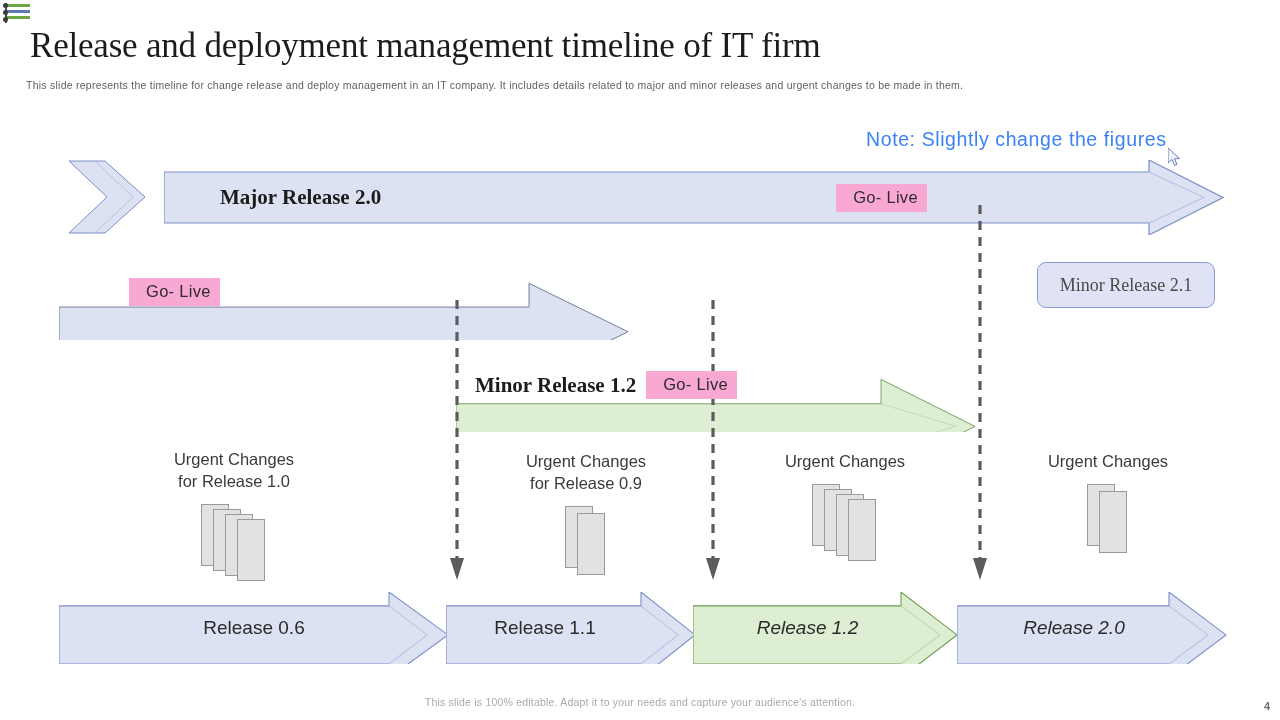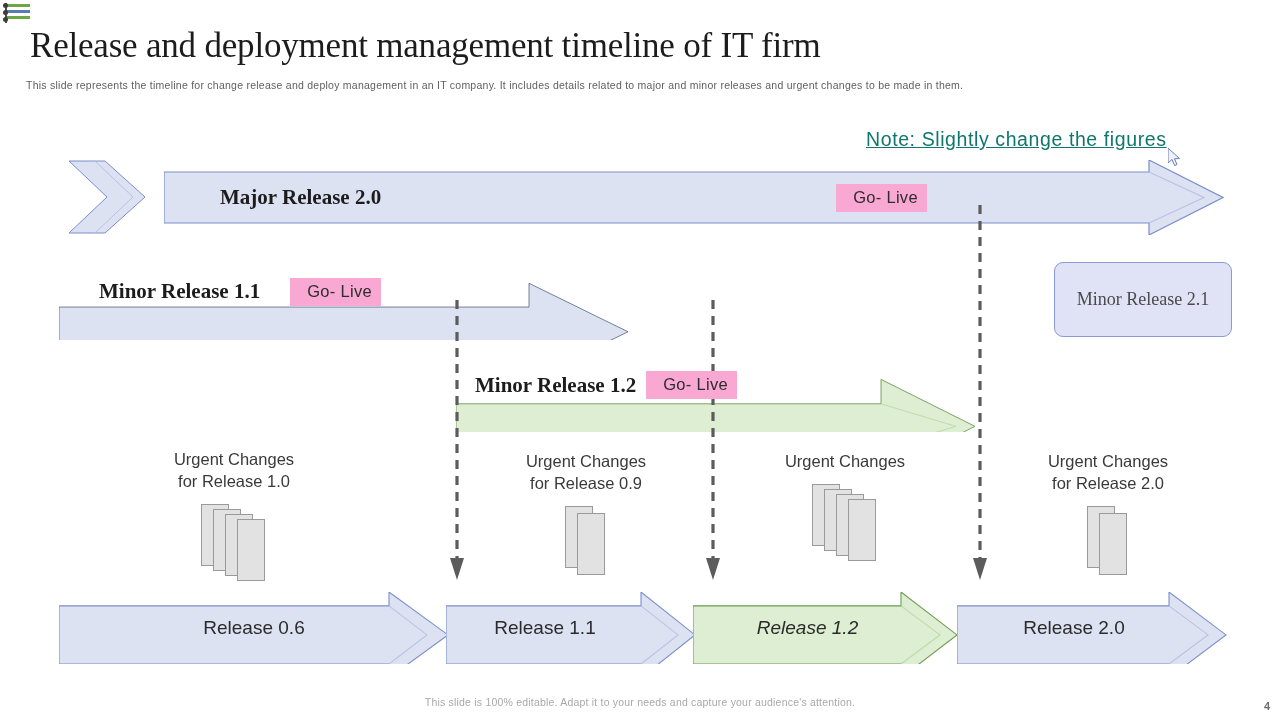--- a/index.html
+++ b/index.html
@@ -31,23 +31,22 @@
     white-space:nowrap;
   }
   .page-subtitle {
     position:absolute; left:26px; top:79px; width:1230px;
     font-size:10.5px; color:#5f5f5f; letter-spacing:0.25px;
     white-space:nowrap;
   }
 
   .note-text {
     position:absolute; left:866px; top:128px;
-    font-size:19.5px; color:#0f766e; letter-spacing:0.6px;
+    font-size:19.5px; color:#3b82f6; letter-spacing:0.6px;
     white-space:nowrap;
-    text-decoration:underline;
   }
 
   
   .arrow {
     position:absolute;
     display:flex; align-items:center;
   }
   .arrow svg { position:absolute; left:0; top:0; width:100%; height:100%; display:block; }
   .arrow .lbl { position:relative; z-index:3; white-space:nowrap; }
 
@@ -135,25 +134,24 @@
     <polyline points="985,12 1040,37.5 985,63" fill="none" stroke="#b9c2e3" stroke-width="1.2" vector-effect="non-scaling-stroke"></polyline>
   </svg>
   <span class="lbl band-title-serif">Major Release 2.0</span>
   <span class="golive" style="margin-left:455px;">Go- Live</span>
 </div>
 
 <div class="arrow" style="left:59px; top:265px; width:570px; height:53px; padding-left:40px;">
   <svg viewBox="0 0 570 53" preserveAspectRatio="none" style="top:-22px; height:97px;">
     <polygon points="0,13 470,13 470,0 569,26.5 470,53 470,40 0,40" fill="#dde2f3" stroke="#56627f" stroke-width="0.8" vector-effect="non-scaling-stroke" transform="translate(0,22)"></polygon>
   </svg>
-  <span class="lbl band-title-serif">Minor Release 1.1</span>
   <span class="golive" style="margin-left:30px;">Go- Live</span>
 </div>
 
-<div class="round-box" style="left:1037px; top:262px; width:178px; height:75px;margin-left:17px;">
+<div class="round-box" style="left:1037px; top:262px; width:178px; height:46px;">
   <span>Minor Release 2.1</span>
 </div>
 
 <div class="arrow" style="left:456px; top:360px; width:520px; height:50px; padding-left:19px;">
   <svg viewBox="0 0 520 50" preserveAspectRatio="none" style="top:-22px; height:94px;">
     <polygon points="0,13 425,13 425,0 519,25 425,50 425,37 0,37" fill="#ddeed2" stroke="#6f9b52" stroke-width="0.9" vector-effect="non-scaling-stroke" transform="translate(0,22)"></polygon>
     <polyline points="425,13 500,25 425,37" fill="none" stroke="#bcd9a8" stroke-width="0.9" vector-effect="non-scaling-stroke" transform="translate(0,22)"></polyline>
   </svg>
   <span class="lbl band-title-serif">Minor Release 1.2</span>
   <span class="golive" style="margin-left:10px;">Go- Live</span>
@@ -199,21 +197,20 @@
   <div class="docs" style="width:66px; height:76px; margin-top:12px;">
     <div class="doc" style="left:0px;  top:0px;"></div>
     <div class="doc" style="left:12px; top:5px;"></div>
     <div class="doc" style="left:24px; top:10px;"></div>
     <div class="doc" style="left:36px; top:15px;"></div>
   </div>
 </div>
 
 <div class="urgent" style="left:1018px; top:450px; width:180px;">
   <div class="cap">Urgent Changes</div>
-  <div class="cap">for Release 2.0</div>
   <div class="docs" style="width:42px; height:72px; margin-top:12px;">
     <div class="doc" style="left:0px;  top:0px;"></div>
     <div class="doc" style="left:12px; top:7px;"></div>
   </div>
 </div>
 
 <div class="arrow" style="left:59px; top:602px; width:390px; height:52px; justify-content:center;">
   <svg viewBox="0 0 390 52" preserveAspectRatio="none" style="top:-10px; height:72px;">
     <polygon points="0,10 330,10 330,0 389,31 330,62 330,52 0,52" fill="#dde2f3" stroke="#7c8ec9" stroke-width="1.1" vector-effect="non-scaling-stroke"></polygon>
     <polyline points="330,10 368,31 330,52" fill="none" stroke="#b9c2e3" stroke-width="1.1" vector-effect="non-scaling-stroke"></polyline>
@@ -230,21 +227,21 @@
 </div>
 
 <div class="arrow" style="left:693px; top:602px; width:265px; height:52px; justify-content:center;font-style:italic;">
   <svg viewBox="0 0 265 52" preserveAspectRatio="none" style="top:-10px; height:72px;">
     <polygon points="0,10 208,10 208,0 264,31 208,62 208,52 0,52" fill="#ddeed2" stroke="#6f9b52" stroke-width="1.1" vector-effect="non-scaling-stroke"></polygon>
     <polyline points="208,10 247,31 208,52" fill="none" stroke="#bcd9a8" stroke-width="1.1" vector-effect="non-scaling-stroke"></polyline>
   </svg>
   <span class="lbl band-title-sans" style="margin-right:36px;">Release 1.2</span>
 </div>
 
-<div class="arrow" style="left:957px; top:602px; width:270px; height:52px; justify-content:center;">
+<div class="arrow" style="left:957px; top:602px; width:270px; height:52px; justify-content:center;font-style:italic;">
   <svg viewBox="0 0 270 52" preserveAspectRatio="none" style="top:-10px; height:72px;">
     <polygon points="0,10 212,10 212,0 269,31 212,62 212,52 0,52" fill="#dde2f3" stroke="#7c8ec9" stroke-width="1.1" vector-effect="non-scaling-stroke"></polygon>
     <polyline points="212,10 251,31 212,52" fill="none" stroke="#b9c2e3" stroke-width="1.1" vector-effect="non-scaling-stroke"></polyline>
   </svg>
   <span class="lbl band-title-sans" style="margin-right:36px;">Release 2.0</span>
 </div>
 
 <div class="footer-note">This slide is 100% editable.  Adapt it to your needs and capture your audience's attention.</div>
 <div class="page-num">4</div>
 

